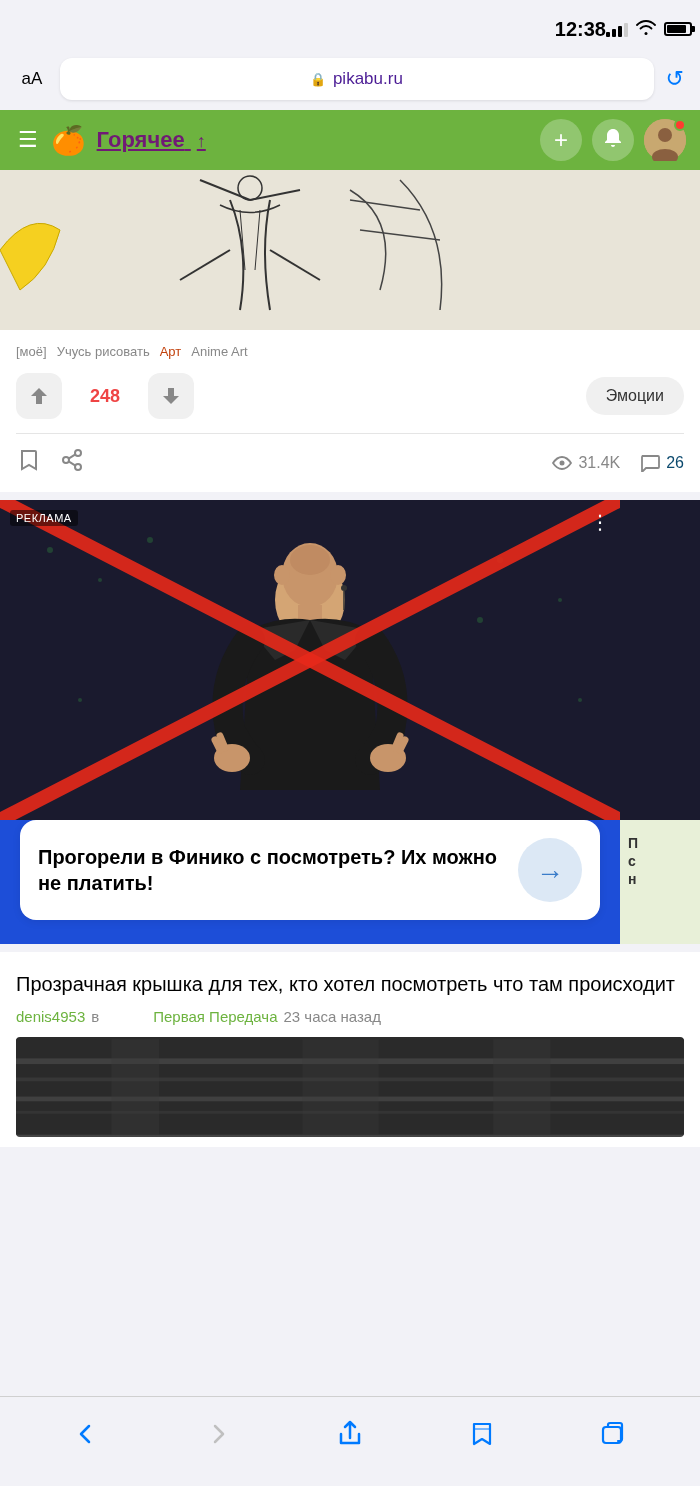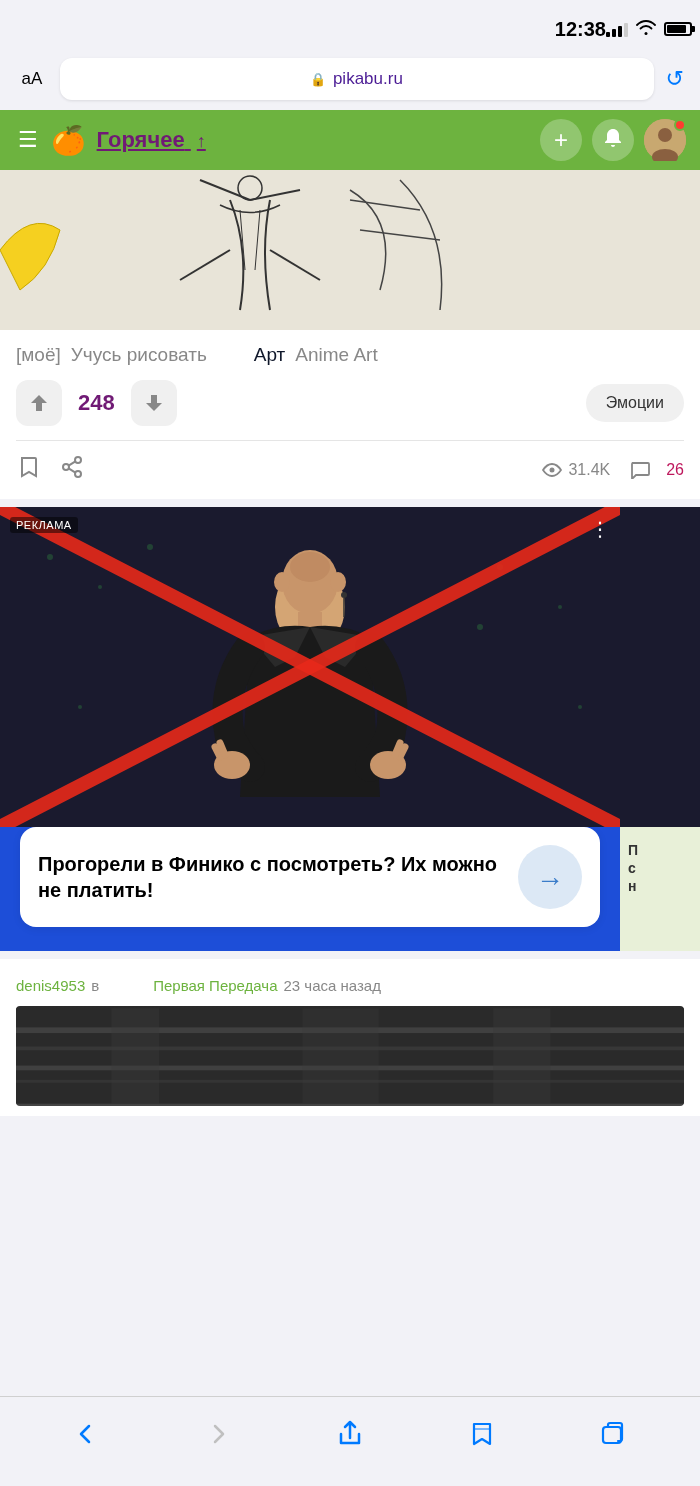--- a/index.html
+++ b/index.html
@@ -168,21 +168,21 @@
     .post-meta-section {
       background: #fff;
       padding: 14px 16px 0 16px;
     }
     .post-tags {
       display: flex;
       gap: 10px;
       flex-wrap: wrap;
       margin-bottom: 14px;
       color: #888;
-      font-size: 19px;
+      font-size: 13px;
     }
     .post-tag {
       color: #888;
     }
     .post-vote-row {
       display: flex;
       align-items: center;
       padding-bottom: 14px;
       border-bottom: 1px solid #e5e5e5;
     }
@@ -192,24 +192,24 @@
       background: #f0f0f0;
       border-radius: 12px;
       display: flex;
       align-items: center;
       justify-content: center;
       font-size: 22px;
       color: #555;
       cursor: pointer;
     }
     .vote-count {
-      font-size: 22px;
+      font-size: 18px;
       font-weight: 600;
-      color: #701a75;
-      margin: 0 16px;
+      color: #ef4444;
+      margin: 0 28px;
     }
     .vote-down-btn {
       width: 46px;
       height: 46px;
       background: #f0f0f0;
       border-radius: 12px;
       display: flex;
       align-items: center;
       justify-content: center;
       font-size: 22px;
@@ -240,22 +240,22 @@
       margin-left: auto;
       display: flex;
       align-items: center;
       gap: 6px;
       color: #888;
       font-size: 16px;
     }
     .comments-info {
       display: flex;
       align-items: center;
-      gap: 16px;
-      color: #be185d;
+      gap: 6px;
+      color: #0c4a6e;
       font-size: 16px;
       margin-left: 20px;
     }
 
     
     .section-divider {
       height: 8px;
       background: #f2f2f7;
     }
 
@@ -497,21 +497,21 @@
     <path d="M400 10 Q450 60 440 140" stroke="#444" stroke-width="1.5" fill="none"></path>
     <line x1="350" y1="30" x2="420" y2="40" stroke="#444" stroke-width="1.5"></line>
     <line x1="360" y1="60" x2="440" y2="70" stroke="#444" stroke-width="1.5"></line>
   </svg>
 </div>
 
 <div class="post-meta-section">
   <div class="post-tags">
     <span class="post-tag" style="color:#888;">[моё]</span>
     <span class="post-tag" style="color:#888;">Учусь рисовать</span>
-    <span class="post-tag" style="color:#0f172a;margin-left:37px;">Арт</span>
+    <span class="post-tag" style="color:#c2410c;">Арт</span>
     <span class="post-tag" style="color:#888;">Anime Art</span>
   </div>
   <div class="post-vote-row">
     <div class="vote-up-btn">
       <svg width="24" height="24" viewBox="0 0 24 24" fill="none">
         <path d="M12 4l8 8h-5v8H9v-8H4l8-8z" fill="#888"></path>
       </svg>
     </div>
     <span class="vote-count">248</span>
     <div class="vote-down-btn">
@@ -628,20 +628,21 @@
         <span>с</span><br>
         <span>н</span>
       </div>
     </div>
   </div>
 </div>
 
 <div class="section-divider"></div>
 
 <div class="next-post-section">
+  <div class="next-post-title">Прозрачная крышка для тех, кто хотел посмотреть что там происходит</div>
   <div class="next-post-author">
     <span style="color:#6db33f;font-weight:400;">denis4953</span>
     <span>в</span>
     <span style="color:#6db33f;font-weight:500;margin-left:48px;">Первая Передача</span>
     <span>23 часа назад</span>
   </div>
   <div class="next-post-image">
     <svg width="100%" height="100%" viewBox="0 0 700 100" xmlns="http://www.w3.org/2000/svg">
       <rect width="700" height="100" fill="#2a2a2a"></rect>
 

